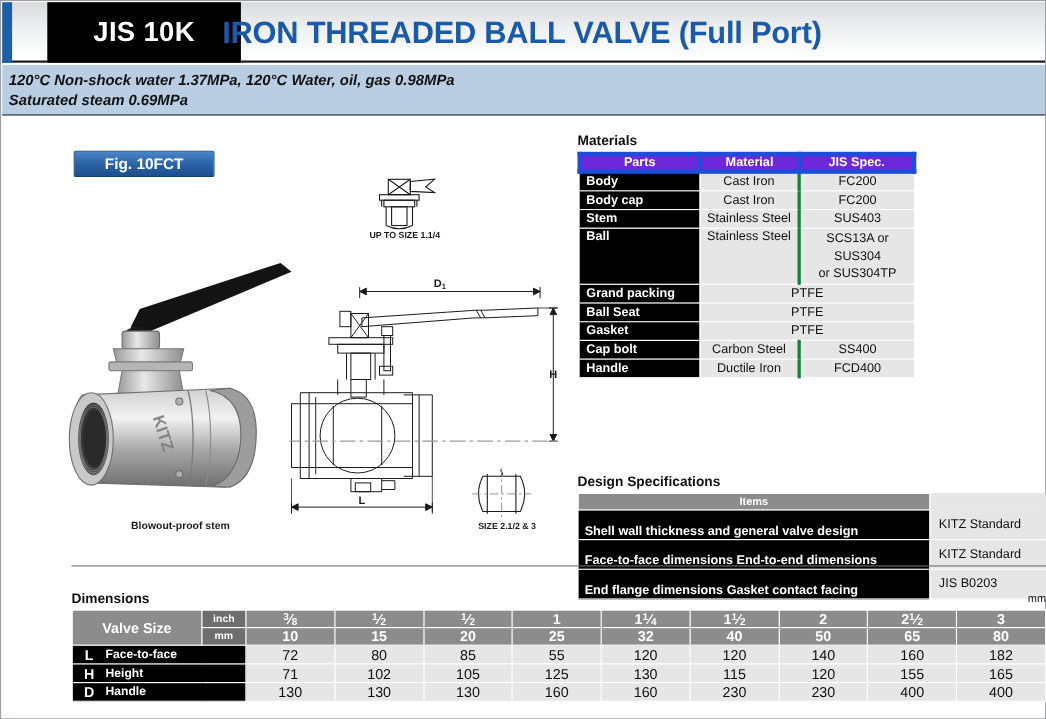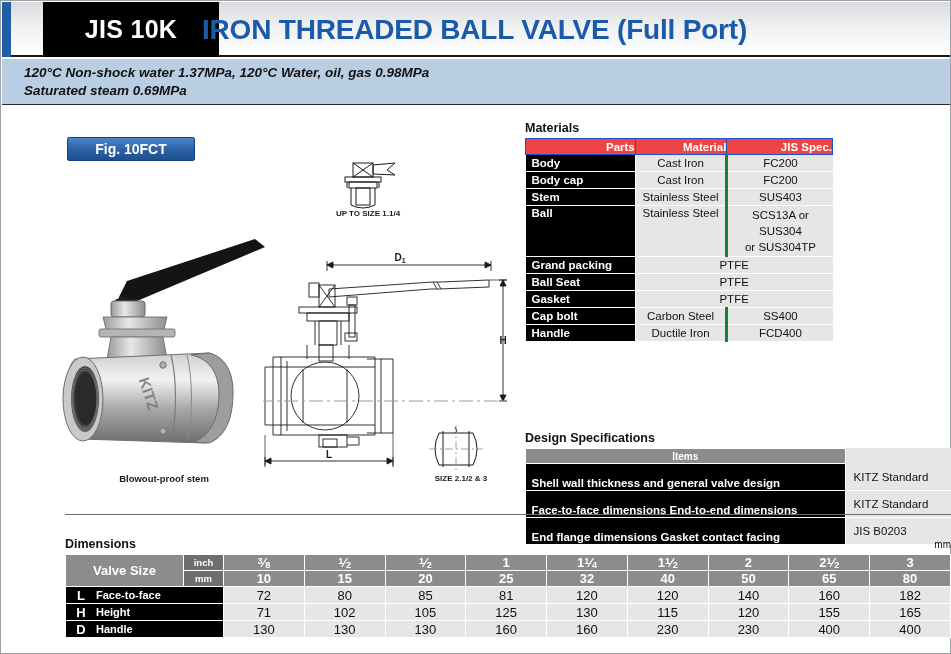--- a/index.html
+++ b/index.html
@@ -46,21 +46,21 @@
   .header-title span {
     color:#1a5aa8; font-weight:bold; font-size:28px; letter-spacing:-0.2px;
   }
 
   
   .subtitle {
     position:absolute; left:1px; top:58px;
     width:948px; height:46px;
     background:#b9cee2;
     border-bottom:1px solid #2c2c2c;
-    padding:5px 0 0 22px;
+    padding:5px 0 0 6px;
   }
   .subtitle div {
     font-style:italic; font-weight:bold; font-size:13.5px;
     color:#111; line-height:18px;
   }
 
   
   .fig-badge {
     position:absolute; left:66px; top:136px;
     width:128px; height:24px;
@@ -93,22 +93,22 @@
   
   .sec-title { font-size:12.5px; font-weight:bold; color:#111; }
 
   table { border-collapse:collapse; }
   td, th { padding:0; }
 
   .mat-wrap { position:absolute; left:524px; top:120px; width:308px; }
   .mat-title { margin-bottom:3px; }
   table.mat { width:308px; font-size:11.5px; }
   table.mat th {
-    background:#ef4444; color:#fff; font-weight:bold;
-    height:16px; text-align:right; border:1px solid #1d4ed8;
+    background:#6d28d9; color:#fff; font-weight:bold;
+    height:16px; text-align:center; border:4px solid #1d4ed8;
     font-size:11.5px;
   }
   table.mat td.part {
     background:#000; color:#fff; font-weight:bold;
     padding:1px 0 1px 6px; height:17px;
     border-bottom:1px solid #fff; border-right:1px solid #fff;
     white-space:nowrap;
   }
   table.mat td.val {
     background:#e6e6e6; color:#111; text-align:center;
@@ -478,21 +478,21 @@
         <tr>
           <td class="rowlabel" colspan="2">
             <div class="rl-inner">
               <span class="rl-sym">L</span>
               <span class="rl-txt">Face-to-face</span>
             </div>
           </td>
           <td class="datacell">72</td>
           <td class="datacell">80</td>
           <td class="datacell">85</td>
-          <td class="datacell">81</td>
+          <td class="datacell">55</td>
           <td class="datacell">120</td>
           <td class="datacell">120</td>
           <td class="datacell">140</td>
           <td class="datacell">160</td>
           <td class="datacell">182</td>
         </tr>
         <tr>
           <td class="rowlabel" colspan="2">
             <div class="rl-inner">
               <span class="rl-sym">H</span>

